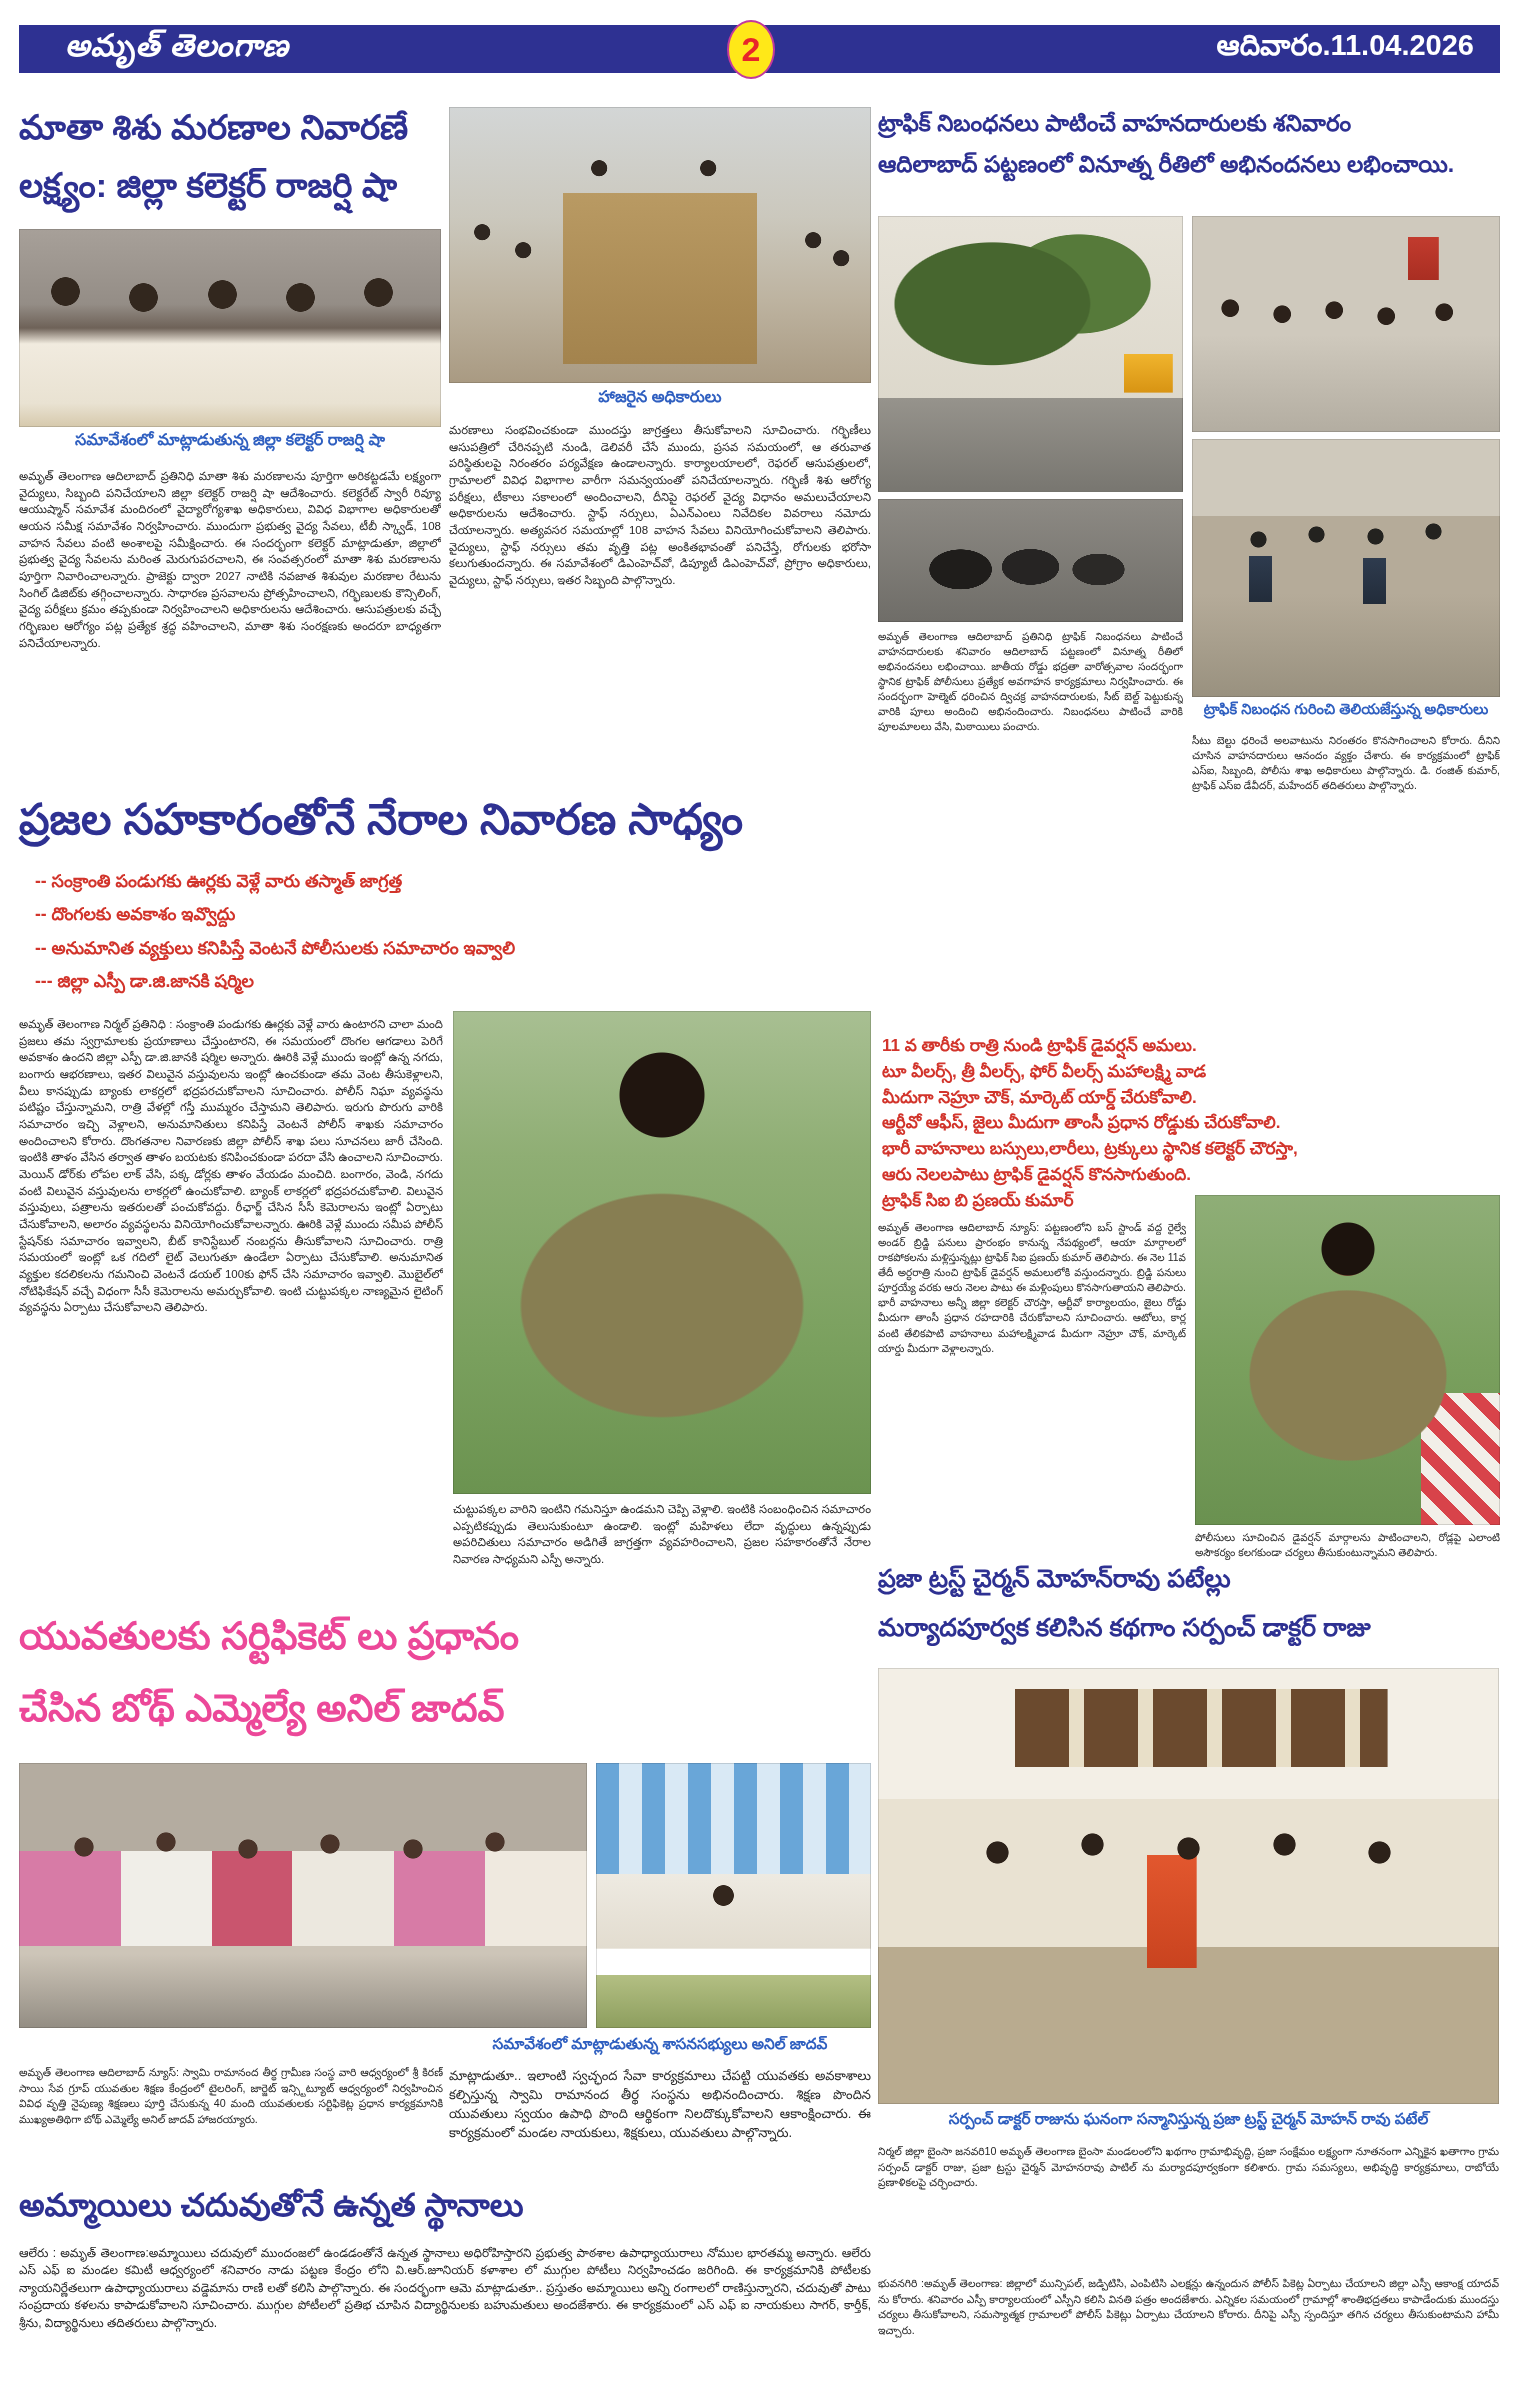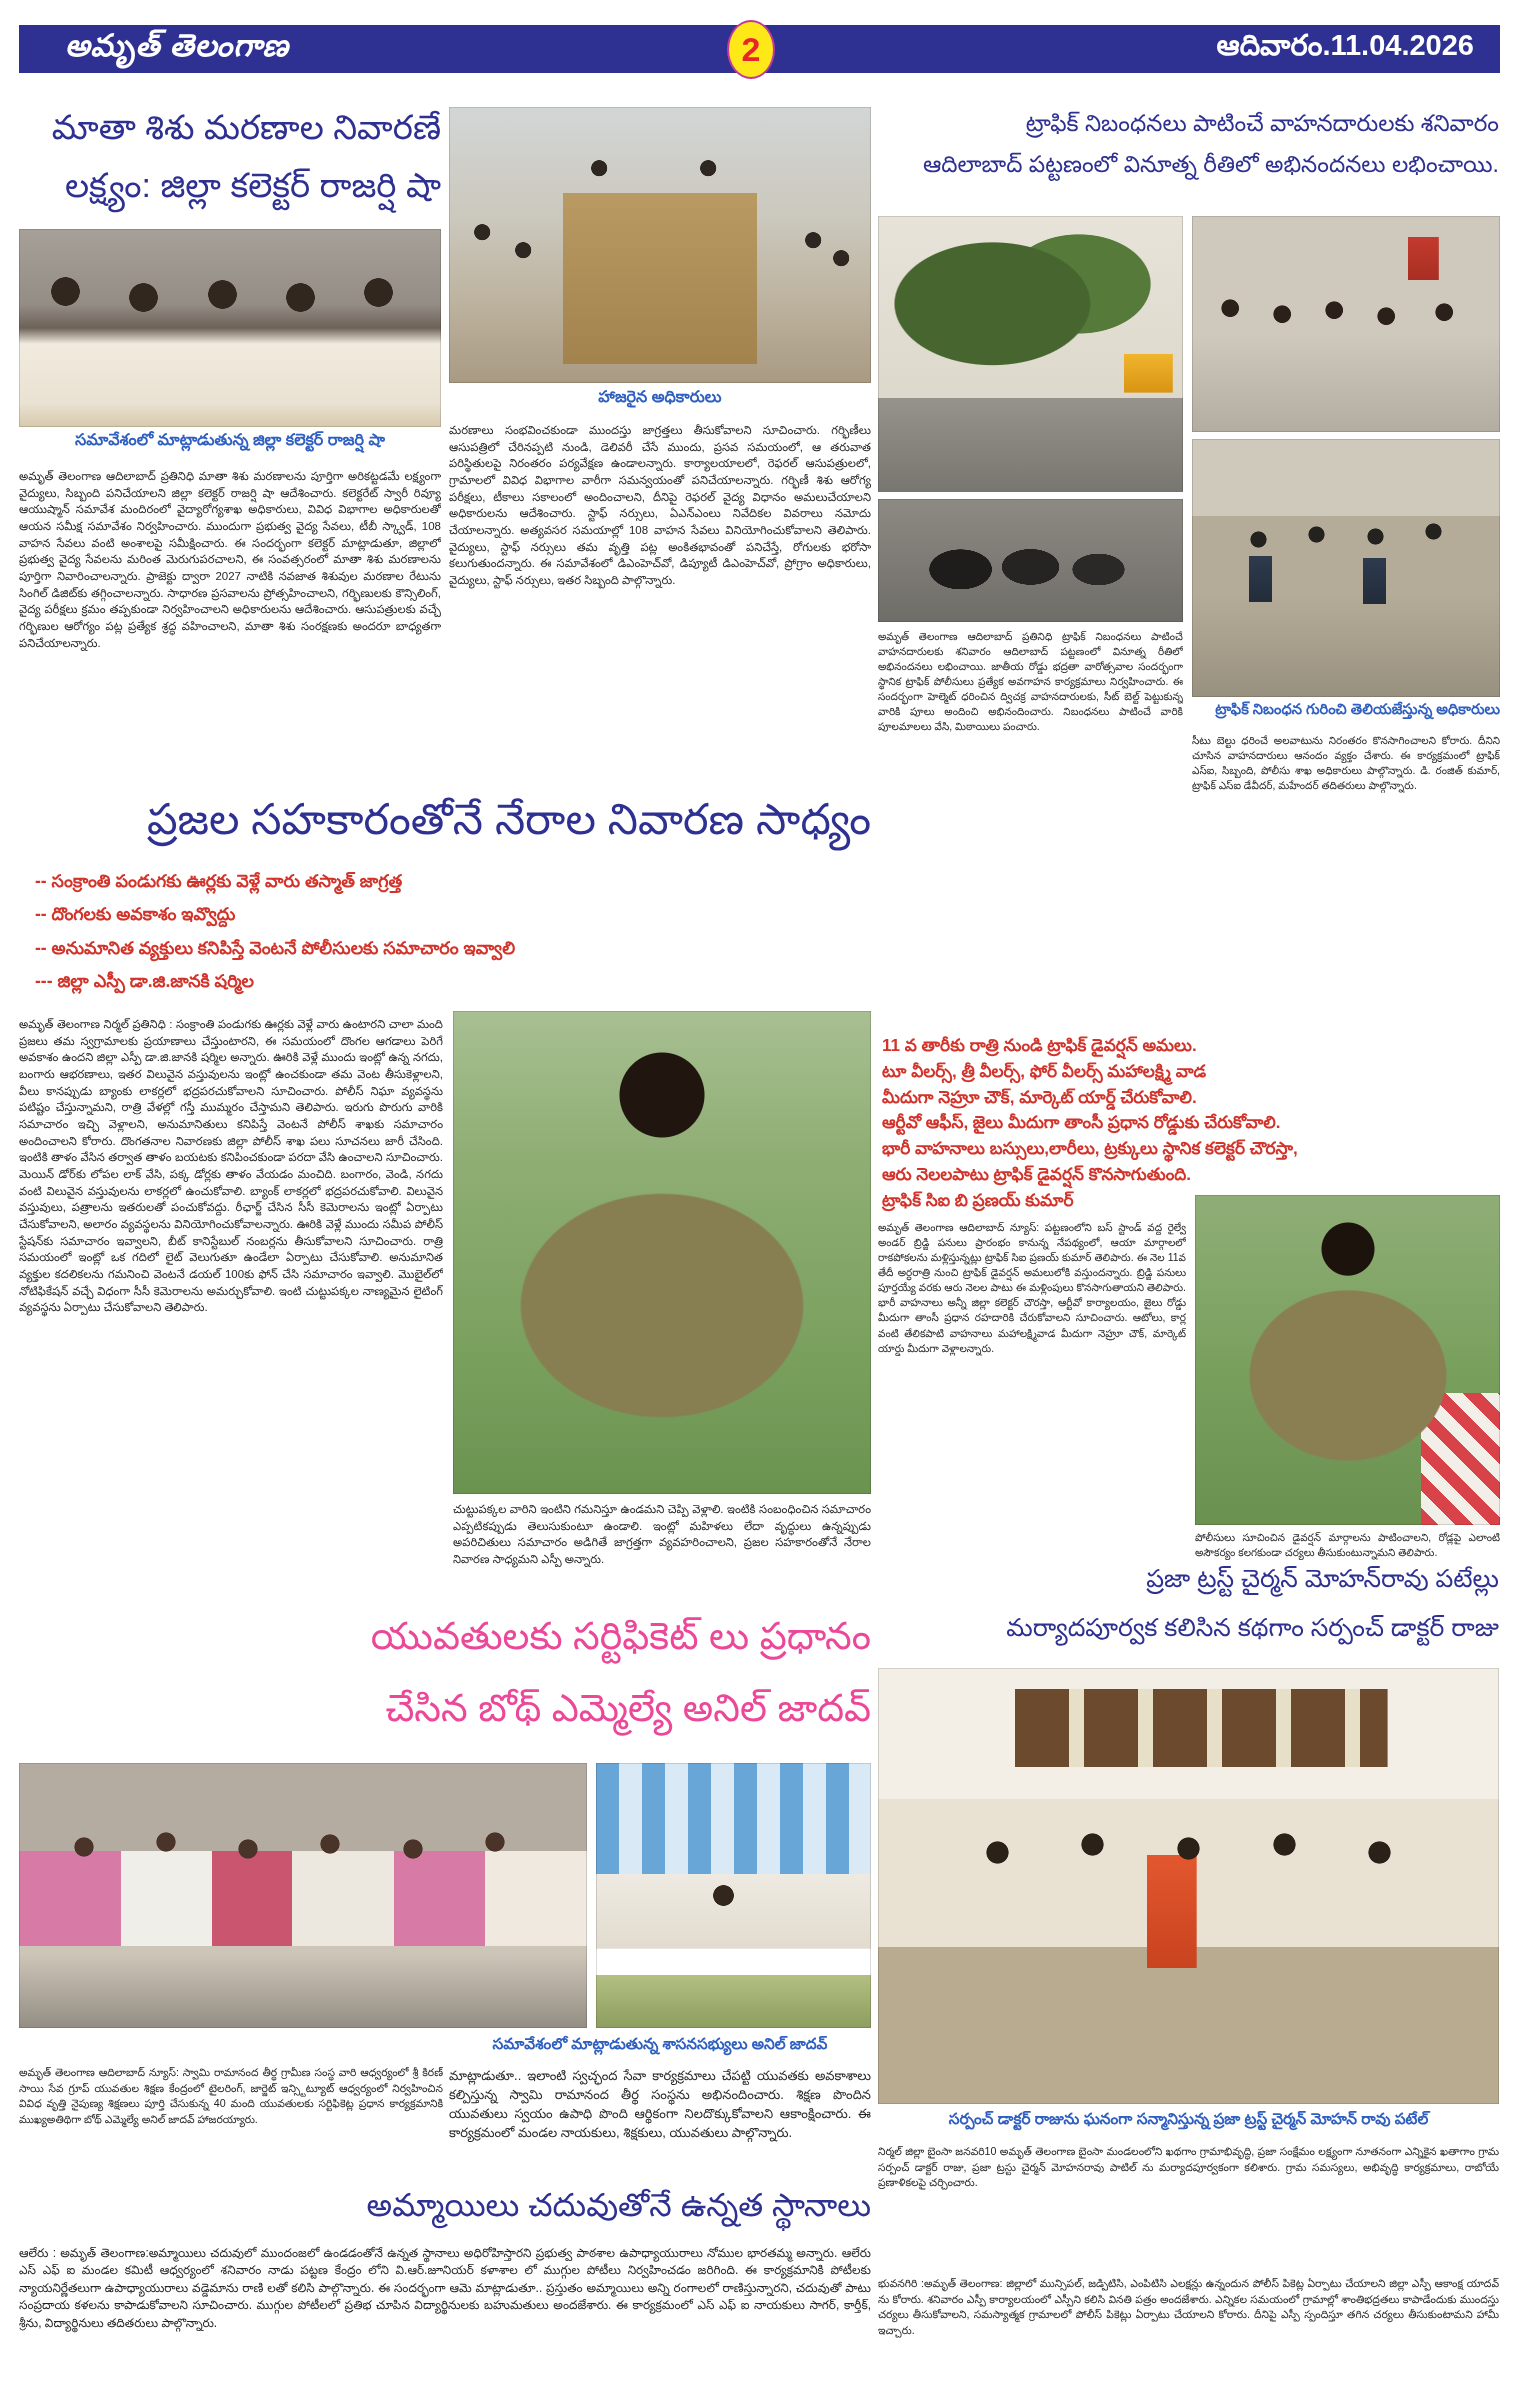--- a/index.html
+++ b/index.html
@@ -6,21 +6,21 @@
   .page{position:relative;width:1518px;height:2401px;background:#ffffff;overflow:hidden;
         font-family:"Liberation Sans","DejaVu Sans",sans-serif;border-radius:19px;}
   .abs{position:absolute;}
   
   #hdr{left:19px;top:25px;width:1481px;height:48px;background:#2e3192;display:flex;align-items:center;}
   #hdr .brand{color:#ffffff;font-size:31px;font-weight:bold;font-style:italic;margin-left:46px;letter-spacing:0.8px;}
   #hdr .date{color:#ffffff;font-size:29px;font-weight:bold;margin-left:auto;margin-right:26px;}
   #pgnum{left:727px;top:20px;width:44px;height:55px;background:#ffe818;border:2.3px solid #c2399d;border-radius:50%;
          display:flex;align-items:center;justify-content:center;color:#e8262a;font-size:34px;font-weight:bold;}
   
-  .hl{color:#2e3192;font-weight:normal;text-align:right;}
+  .hl{color:#2e3192;font-weight:bold;text-align:left;}
   .hl div{white-space:nowrap;}
   .hl-mag{color:#ec4899;}
   .cap{color:#2f5fc0;font-weight:bold;text-align:center;font-size:16px;}
   .body{color:#262626;text-align:justify;line-height:1.45;overflow:hidden;}
   .red{color:#d2342b;}
   
   .ph{box-shadow:inset 0 0 0 0.8px rgba(0,0,0,.18);background-repeat:no-repeat;}
   #a-p1{background-image:
     radial-gradient(circle,#32271e 0 14px,transparent 14.6px),radial-gradient(circle,#32271e 0 14px,transparent 14.6px),
     radial-gradient(circle,#32271e 0 14px,transparent 14.6px),radial-gradient(circle,#32271e 0 14px,transparent 14.6px),
@@ -124,21 +124,21 @@
   #c-cap{left:449px;top:2035px;width:422px;font-size:15.3px;}
   #c-b1{left:19px;top:2065px;width:424px;height:137px;font-size:10.7px;}
   #c-b2{left:449px;top:2067px;width:422px;height:135px;font-size:13px;}
   #d-h{left:19px;top:2187px;width:852px;font-size:32px;}
   #d-b{left:19px;top:2245px;width:852px;height:150px;font-size:12px;}
   #e-h{left:878px;top:103px;width:621px;font-size:23px;line-height:1.8;}
   #e-p1{left:878px;top:216px;width:305px;height:276px;}
   #e-p2{left:1192px;top:216px;width:308px;height:216px;}
   #e-p3{left:878px;top:499px;width:305px;height:123px;}
   #e-p4{left:1192px;top:439px;width:308px;height:258px;}
-  #e-cap{left:1192px;top:701px;width:308px;font-size:14.6px;text-align:right;}
+  #e-cap{left:1192px;top:701px;width:308px;font-size:14.6px;}
   #e-b1{left:878px;top:629px;width:305px;height:275px;font-size:10.4px;}
   #e-b2{left:1192px;top:733px;width:308px;height:170px;font-size:10.4px;}
   #f-h{left:878px;top:913px;width:621px;font-size:31px;line-height:1.7;}
   #f-red{left:882px;top:1033px;width:614px;font-size:17px;font-weight:bold;line-height:1.52;}
   #f-b1{left:878px;top:1220px;width:308px;height:324px;font-size:10.4px;}
   #f-p{left:1195px;top:1195px;width:305px;height:330px;}
   #f-b2{left:1195px;top:1530px;width:305px;height:69px;font-size:10.4px;}
   #g-h{left:878px;top:1554px;width:621px;font-size:25px;line-height:1.95;}
   #g-p{left:878px;top:1668px;width:621px;height:436px;}
   #g-cap{left:878px;top:2110px;width:621px;font-size:15.3px;}

